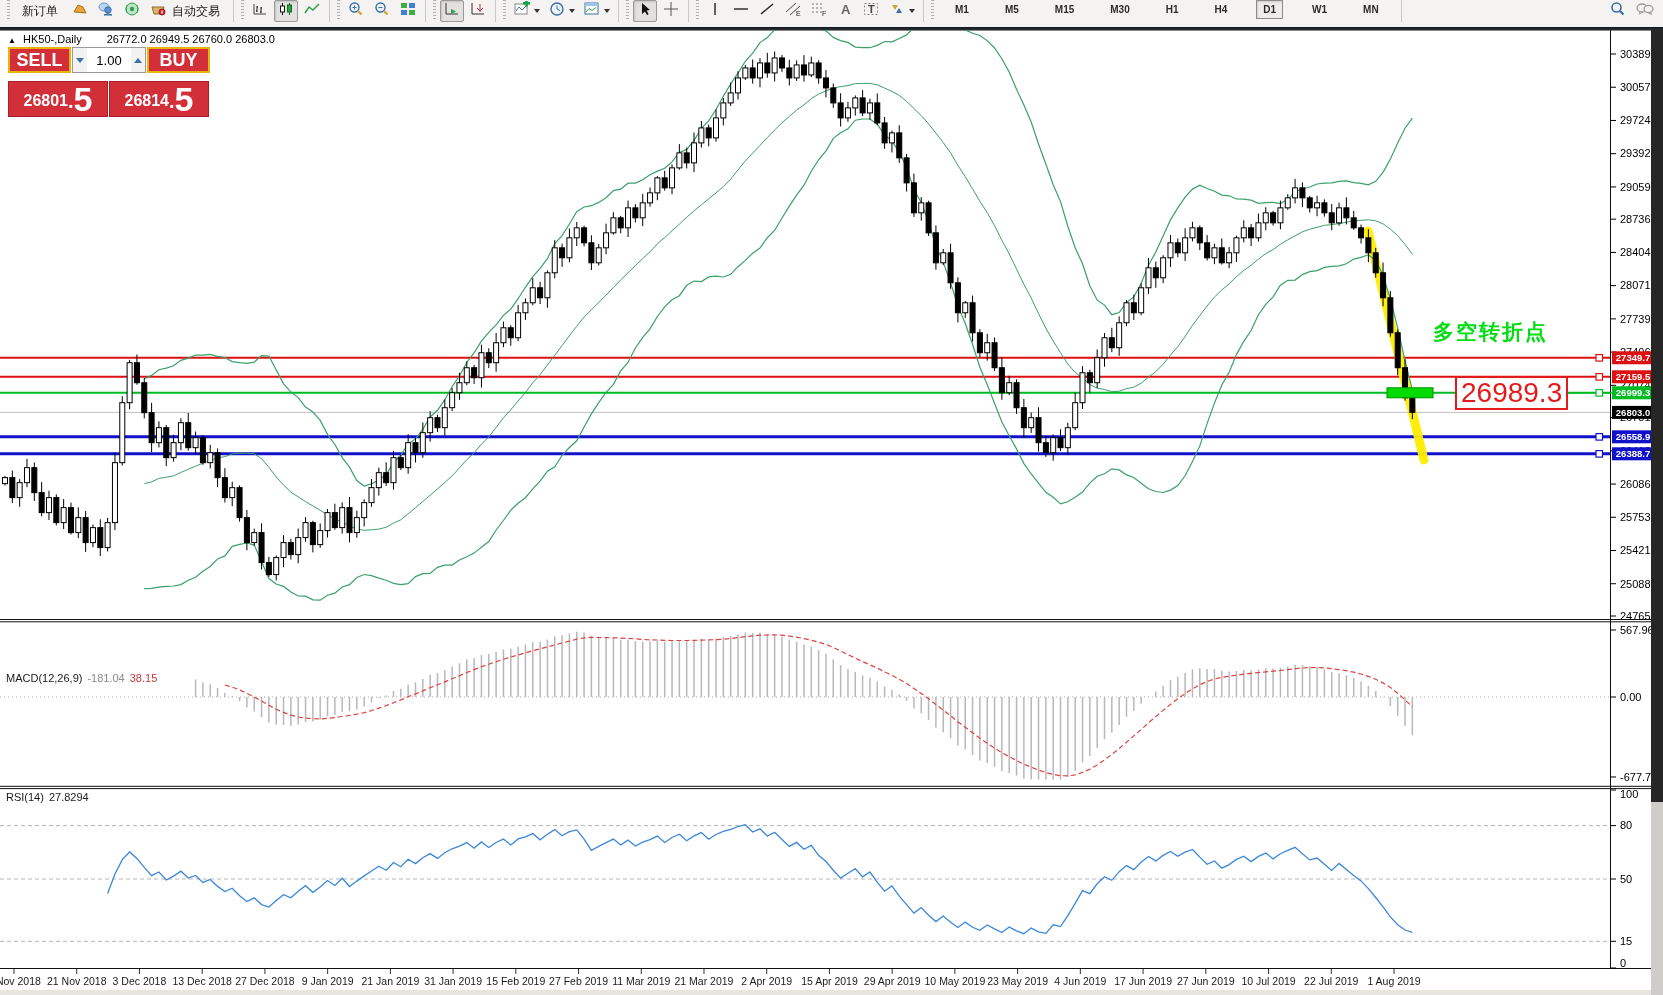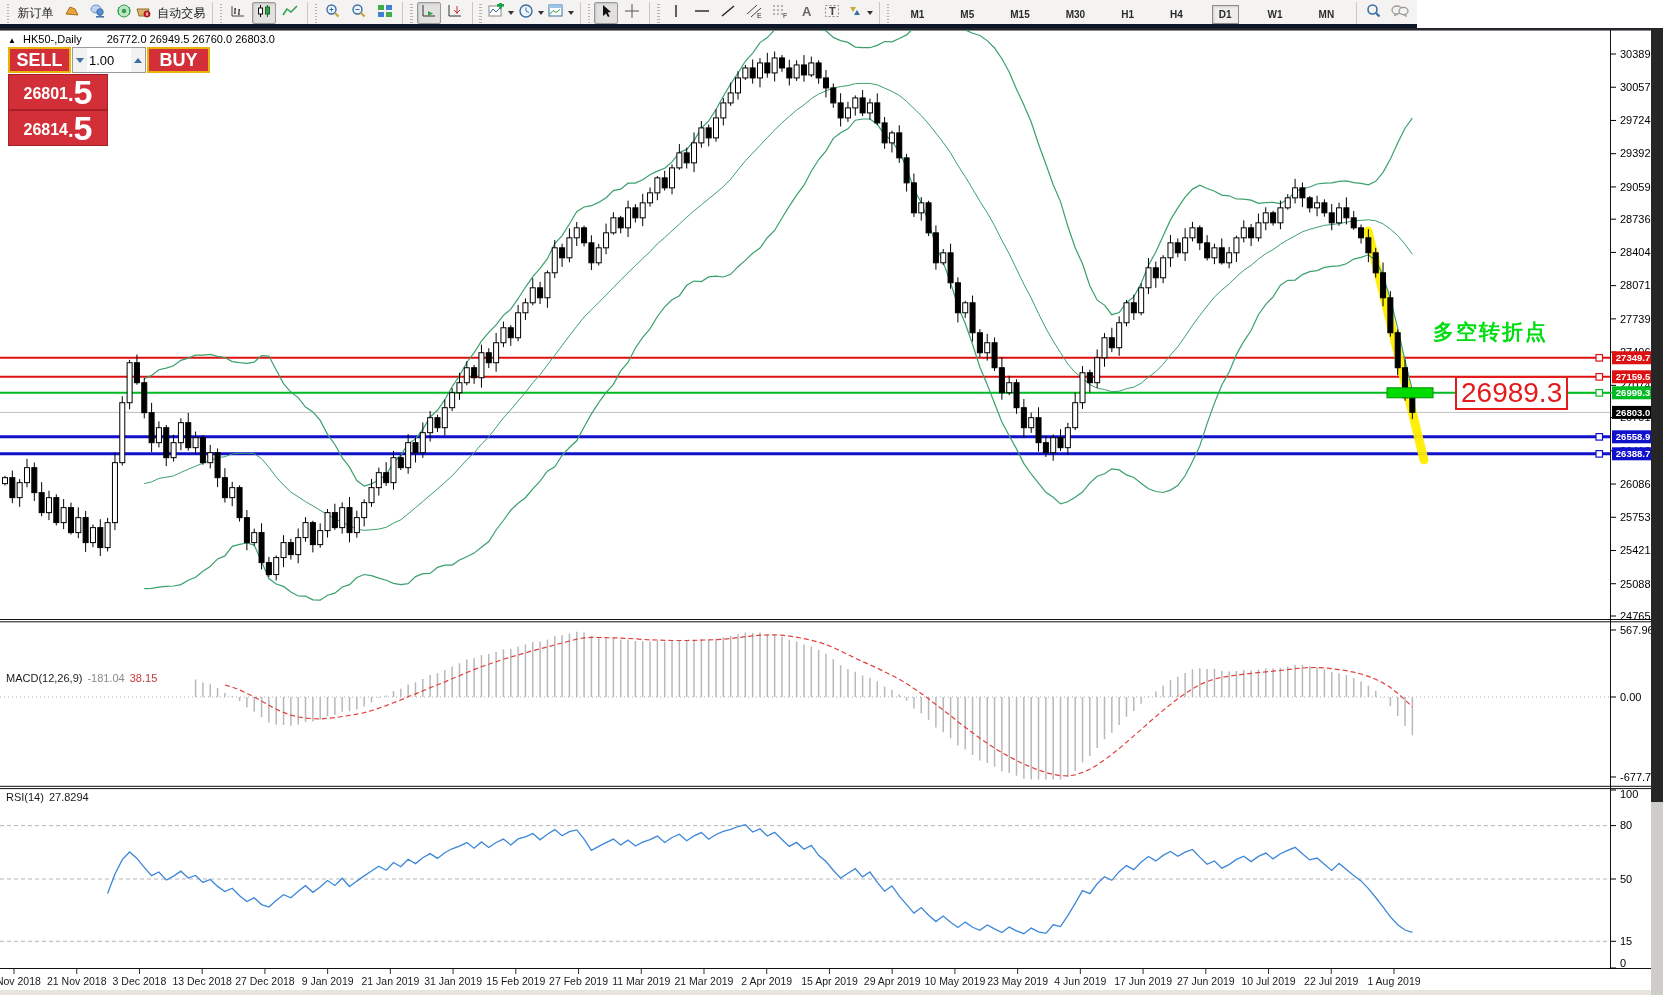--- a/index.html
+++ b/index.html
@@ -1,18 +1,18 @@
 <!DOCTYPE html>
 <html><head>
 <meta charset="utf-8">
 <style>
   html,body{margin:0;padding:0;}
   body{width:1663px;height:995px;position:relative;background:#fff;font-family:"Liberation Sans",sans-serif;overflow:hidden;}
   
-  #toolbar{position:absolute;left:0;top:0;width:1417px;height:28px;background:#f4f3f1;border-bottom:4px solid #0f172a;display:flex;align-items:flex-end;padding:0 4px;box-sizing:border-box;z-index:50;}
+  #toolbar{position:absolute;left:0;top:0;width:1663px;height:28px;background:#f4f3f1;border-bottom:1px solid #0f172a;display:flex;align-items:flex-start;padding:0 4px;box-sizing:border-box;z-index:50;}
   #topedge{position:absolute;left:0;top:28px;width:1663px;height:2px;background:#23272b;z-index:50;}
   .tb{height:22px;min-width:24px;display:flex;align-items:center;justify-content:center;border:1px solid transparent;border-radius:2px;margin:0 1px;padding:0 2px;box-sizing:border-box;cursor:default;}
   .tb.pressed{background:#e2e1df;border:1px solid #9a9a9a;box-shadow:inset 1px 1px 2px #c2c2c2;}
   .tb-text{font-size:12px;color:#1a1a1a;padding:0 5px;white-space:nowrap;}
   .sep{width:1px;height:22px;background:#c9c7c4;margin:0 4px;}
   .grip{width:3px;height:20px;margin:0 3px;background-image:repeating-linear-gradient(#b5b2ae 0 1px,rgba(0,0,0,0) 1px 3px);}
   .caret{width:0;height:0;border-left:3px solid transparent;border-right:3px solid transparent;border-top:4px solid #333;margin-left:3px;}
   .tf-btn{font-size:10px;font-weight:bold;color:#2b2b2b;padding:3px 6px;border:1px solid transparent;margin:0 11px;}
   .tf-btn.active{border:1px solid #8c8c8c;background:#eeedeb;box-shadow:inset 1px 1px 2px #cfcfcf;}
   .spacer{flex:1;}
@@ -26,22 +26,22 @@
   
   #oneclick{position:absolute;left:8px;top:47px;width:202px;z-index:40;font-family:"Liberation Sans",sans-serif;}
   #oc-row1{display:flex;height:26px;}
   .oc-btn{background:#d32f39;border:2px solid #eab308;color:#fff;font-size:18px;font-weight:bold;display:flex;align-items:center;justify-content:center;box-sizing:border-box;}
   #oc-sell{width:64px;}
   #oc-buy{width:64px;}
   #oc-spin{width:74px;background:#fff;border:1px solid #9b9b9b;display:flex;align-items:stretch;box-sizing:border-box;margin:0 1px;}
   .spin-btn{width:15px;display:flex;align-items:center;justify-content:center;background:#f2f2f2;}
   .arr-dn{width:0;height:0;border-left:4px solid transparent;border-right:4px solid transparent;border-top:5px solid #3a6ea5;}
   .arr-up{width:0;height:0;border-left:4px solid transparent;border-right:4px solid transparent;border-bottom:5px solid #3a6ea5;}
-  #oc-vol{flex:1;border:none;font-size:13px;text-align:left;font-family:"Liberation Sans",sans-serif;width:40px;}
-  #oc-row2{display:flex;height:36px;margin-top:1px;flex-direction:column;}
+  #oc-vol{flex:1;border:none;font-size:13px;text-align:center;font-family:"Liberation Sans",sans-serif;width:40px;}
+  #oc-row2{display:flex;height:36px;margin-top:8px;}
   .oc-price{background:#d32f39;border:1px solid #a91f28;color:#fff;width:100px;display:flex;align-items:flex-end;justify-content:center;box-sizing:border-box;}
   .oc-price:first-child{margin-right:1px;}
   .pr-small{font-size:16px;font-weight:bold;line-height:30px;}
   .pr-dot{font-size:20px;font-weight:bold;line-height:30px;}
   .pr-big{font-size:34px;font-weight:bold;line-height:34px;}
   
   .pane-label{position:absolute;left:6px;font-size:11px;color:#1a1a1a;z-index:20;white-space:nowrap;}
   .pane-label .v1{color:#8a8a8a;margin-left:5px;}
   .pane-label .v2{color:#c03a3a;margin-left:5px;}
   

